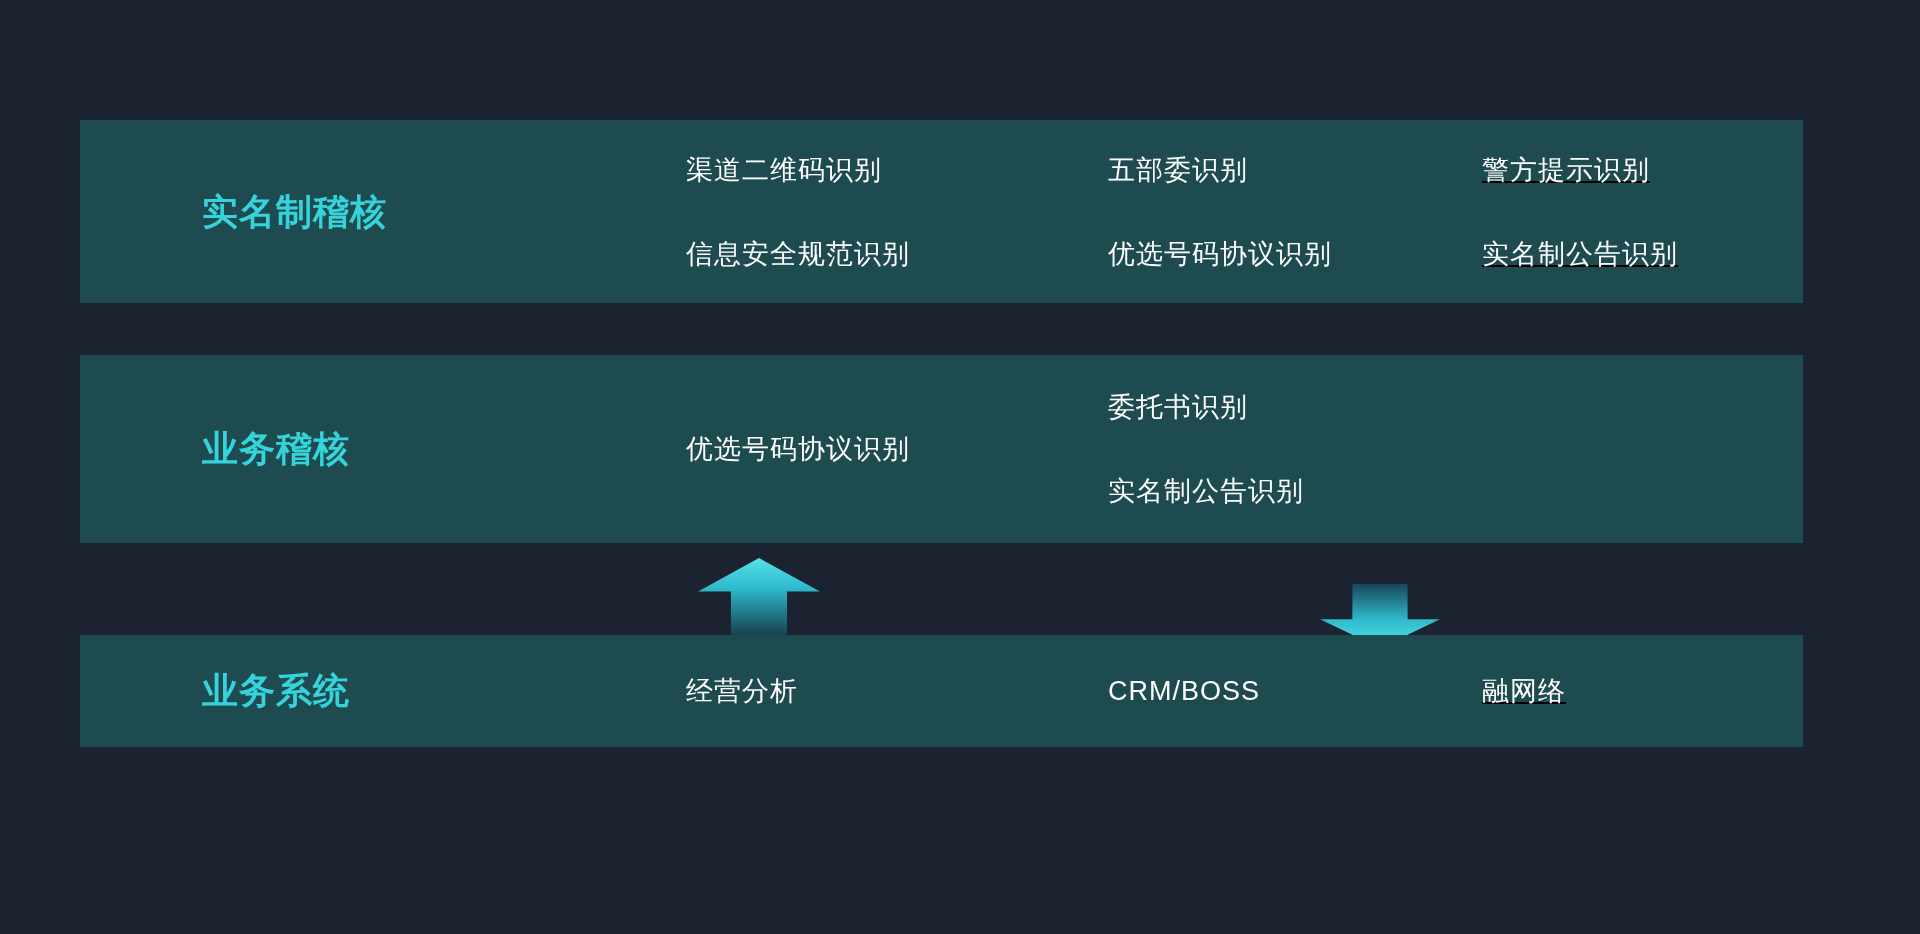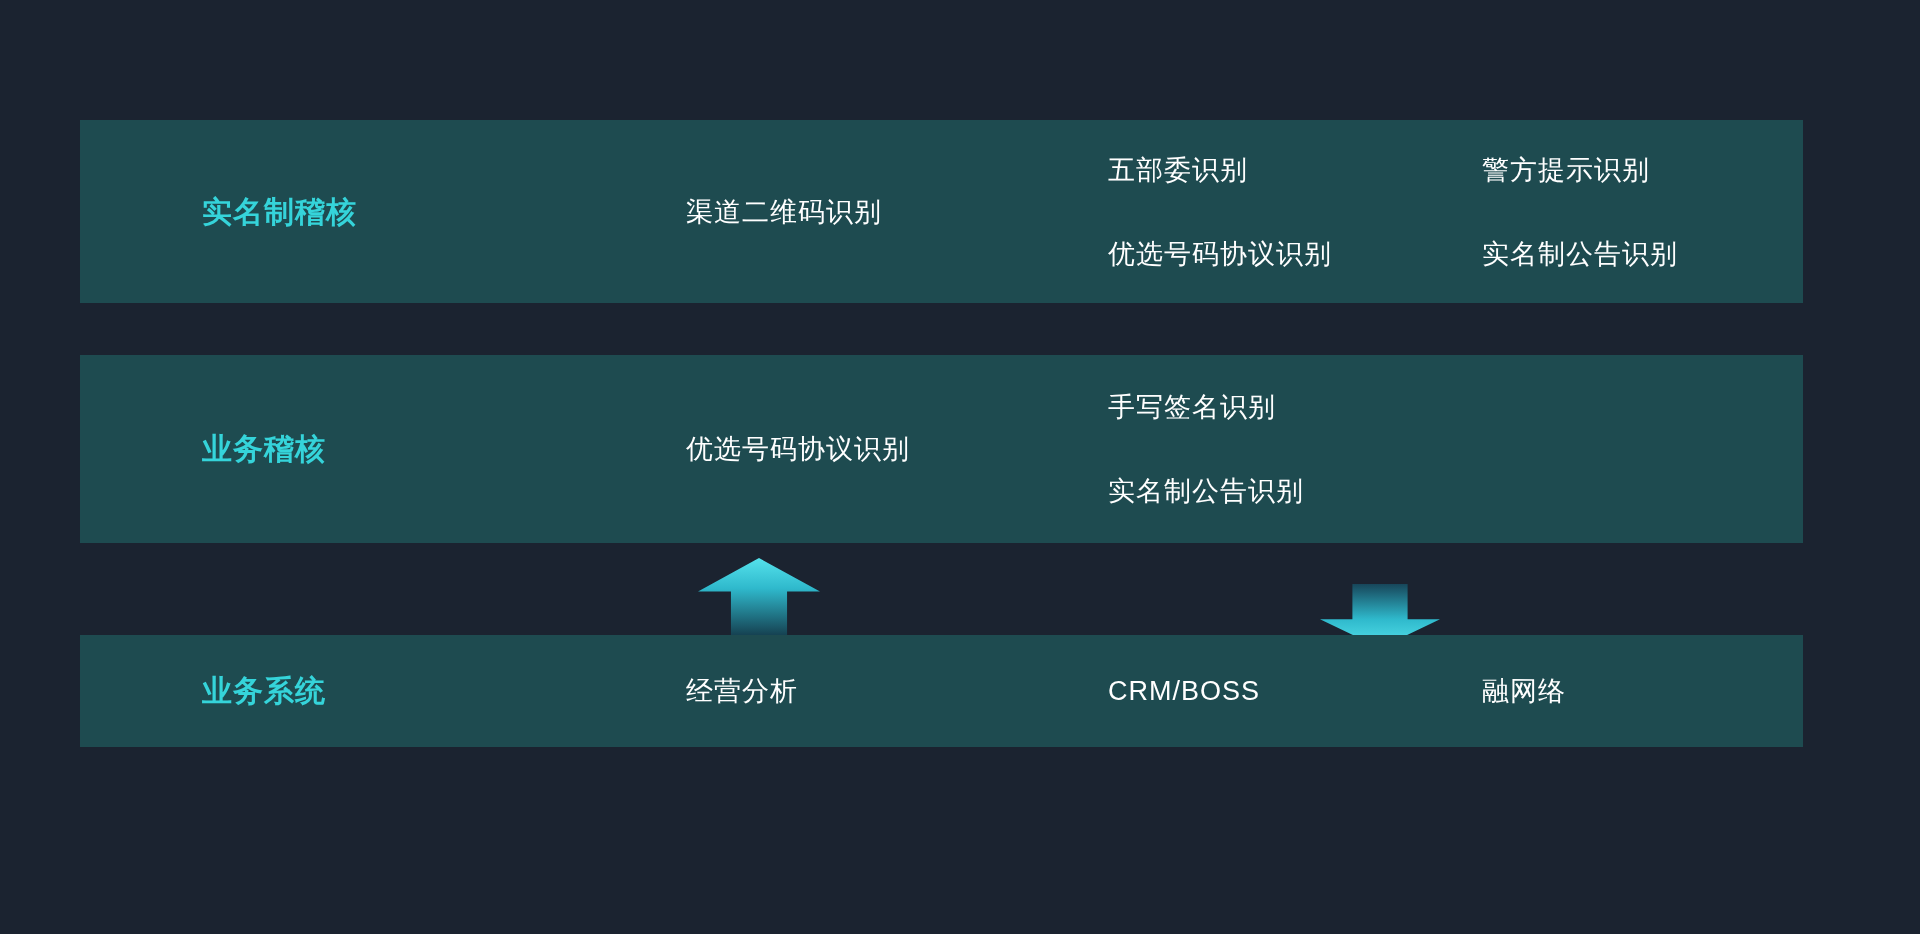--- a/index.html
+++ b/index.html
@@ -20,37 +20,37 @@
   .band-1 { top: 120px; height: 183px; }
   .band-2 { top: 355px; height: 188px; }
   .band-3 { top: 635px; height: 112px; }
 
   .band-label {
     position: absolute;
     left: 122px;
     top: 50%;
     transform: translateY(-50%);
     color: var(--accent, #35d4da);
-    font-size: 30px;
+    font-size: 36px;
     font-weight: 600;
     letter-spacing: 1px;
     white-space: nowrap;
   }
 
   .col {
     position: absolute;
     top: 50%;
     transform: translateY(-50%);
     display: flex;
     flex-direction: column;
     gap: 48px;
   }
   .col-1 { left: 606px; }
   .col-2 { left: 1028px; }
-  .col-3 { left: 1402px; }
+  .col-3 { left: 1402px; text-decoration: underline; }
 
   .item {
     color: var(--text, #ffffff);
     font-size: 27px;
     font-weight: 500;
     letter-spacing: 1px;
     white-space: nowrap;
   }
 
   .arrow {
@@ -75,38 +75,39 @@
 </style>
 </head>
 <body>
 
 <div class="stage">
 
   <section class="band band-1">
     <div class="band-label">实名制稽核</div>
     <div class="col col-1">
       <div class="item">渠道二维码识别</div>
+      <div class="item">信息安全规范识别</div>
     </div>
     <div class="col col-2">
       <div class="item">五部委识别</div>
       <div class="item">优选号码协议识别</div>
     </div>
     <div class="col col-3">
       <div class="item">警方提示识别</div>
       <div class="item">实名制公告识别</div>
     </div>
   </section>
 
   <section class="band band-2">
     <div class="band-label">业务稽核</div>
     <div class="col col-1">
       <div class="item">优选号码协议识别</div>
     </div>
     <div class="col col-2">
-      <div class="item">手写签名识别</div>
+      <div class="item">委托书识别</div>
       <div class="item">实名制公告识别</div>
     </div>
   </section>
 
   <div class="arrow arrow-up"></div>
   <div class="arrow arrow-down"></div>
 
   <section class="band band-3">
     <div class="band-label">业务系统</div>
     <div class="col col-1">

